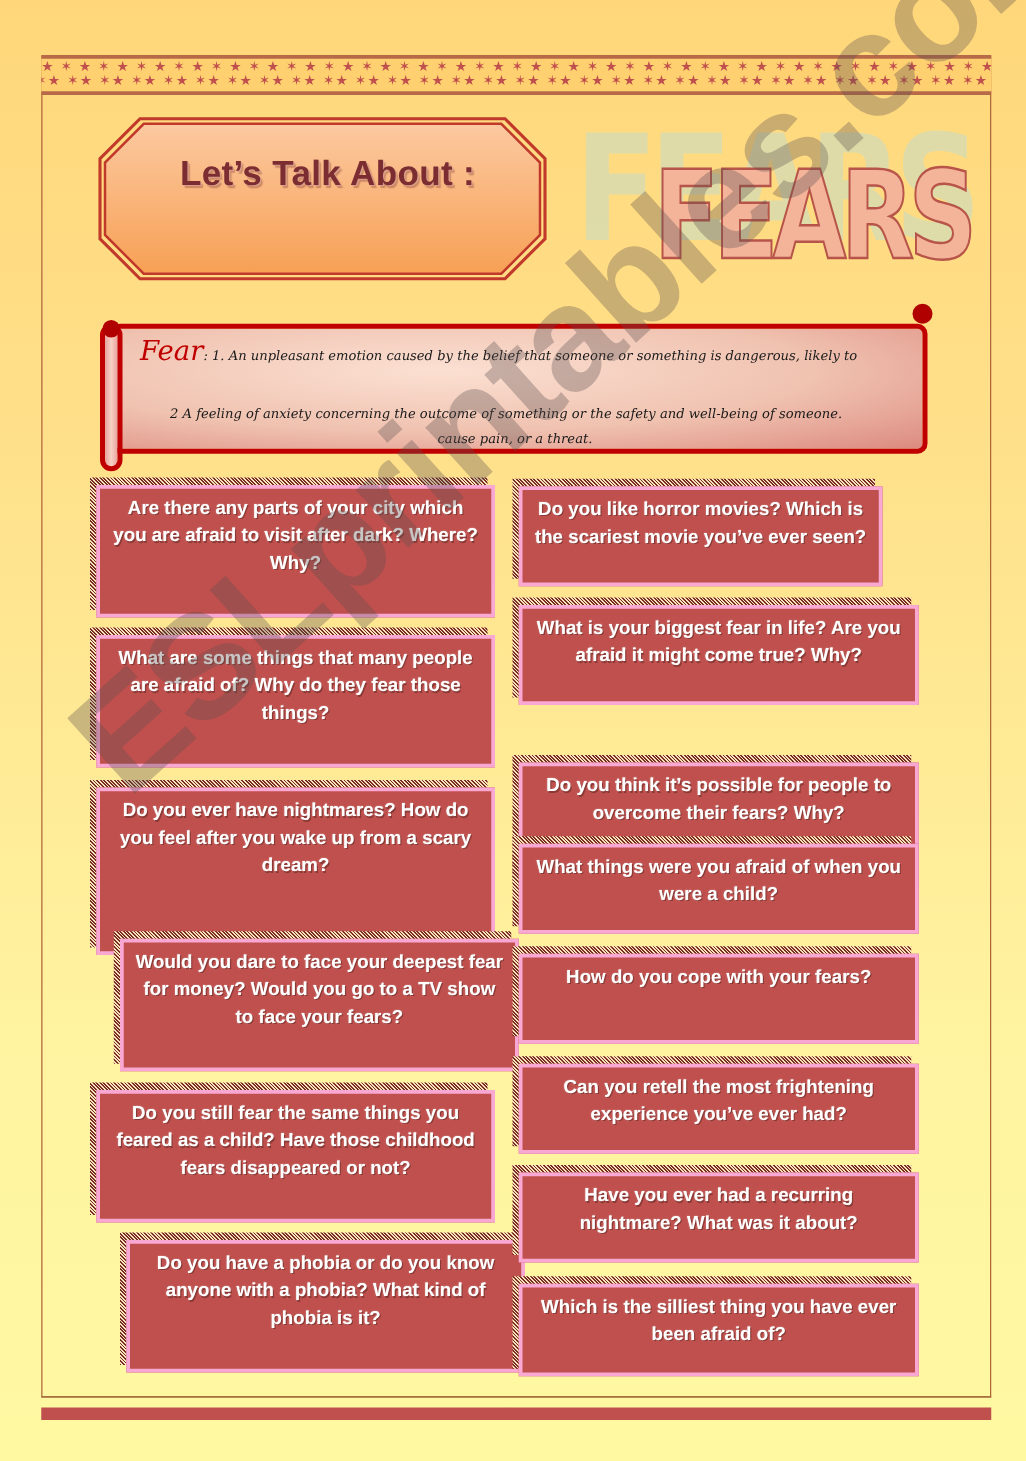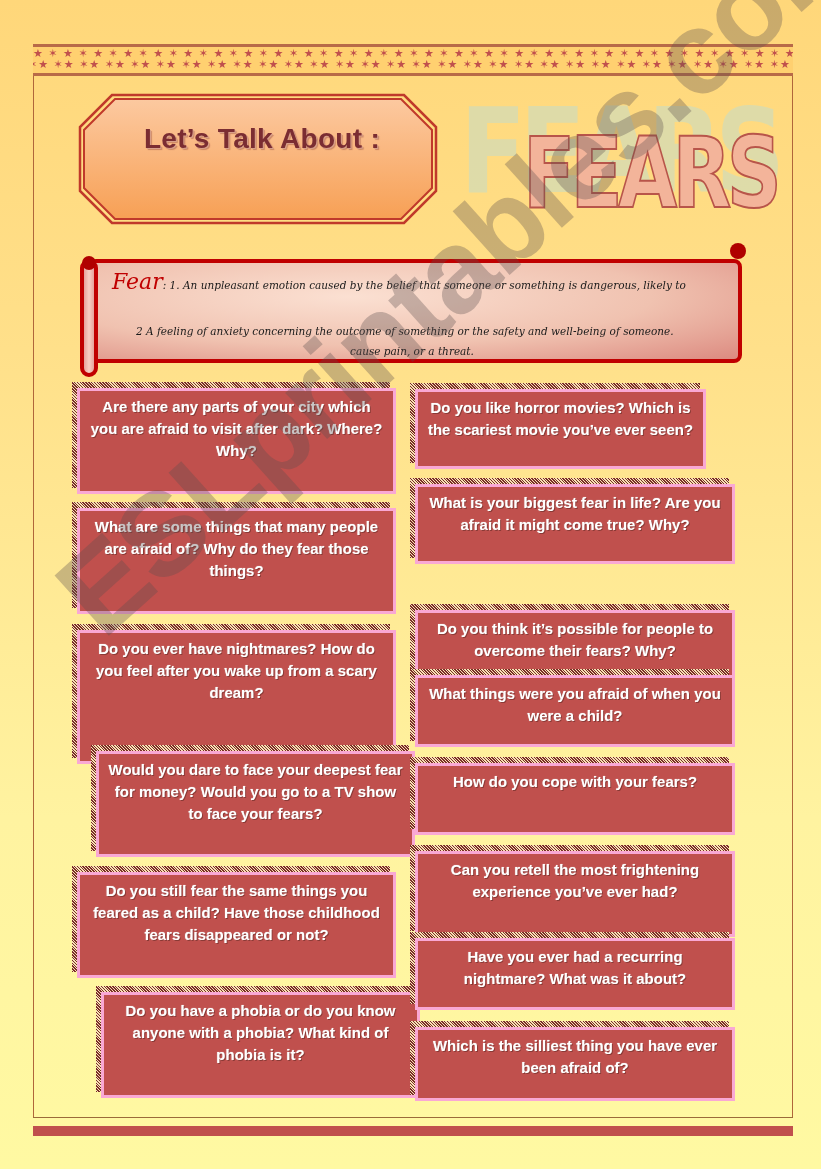--- a/index.html
+++ b/index.html
@@ -199,21 +199,21 @@
   <div class="face">Do you think it’s possible for people to overcome their fears? Why?</div>
 </div>
 <div class="card" style="left:410px; top:669px; width:325px; height:78px;">
   <div class="shadow"></div>
   <div class="face">What things were you afraid of when you were a child?</div>
 </div>
 <div class="card" style="left:410px; top:757px; width:325px; height:78px;">
   <div class="shadow"></div>
   <div class="face">How do you cope with your fears?</div>
 </div>
-<div class="card" style="left:410px; top:845px; width:325px; height:92px;">
+<div class="card" style="left:410px; top:845px; width:325px; height:78px;">
   <div class="shadow"></div>
   <div class="face">Can you retell the most frightening experience you’ve ever had?</div>
 </div>
 <div class="card" style="left:410px; top:932px; width:325px; height:78px;">
   <div class="shadow"></div>
   <div class="face">Have you ever had a recurring nightmare? What was it about?</div>
 </div>
 <div class="card" style="left:410px; top:1021px; width:325px; height:80px;padding-left:16px;">
   <div class="shadow"></div>
   <div class="face">Which is the silliest thing you have ever been afraid of?</div>

